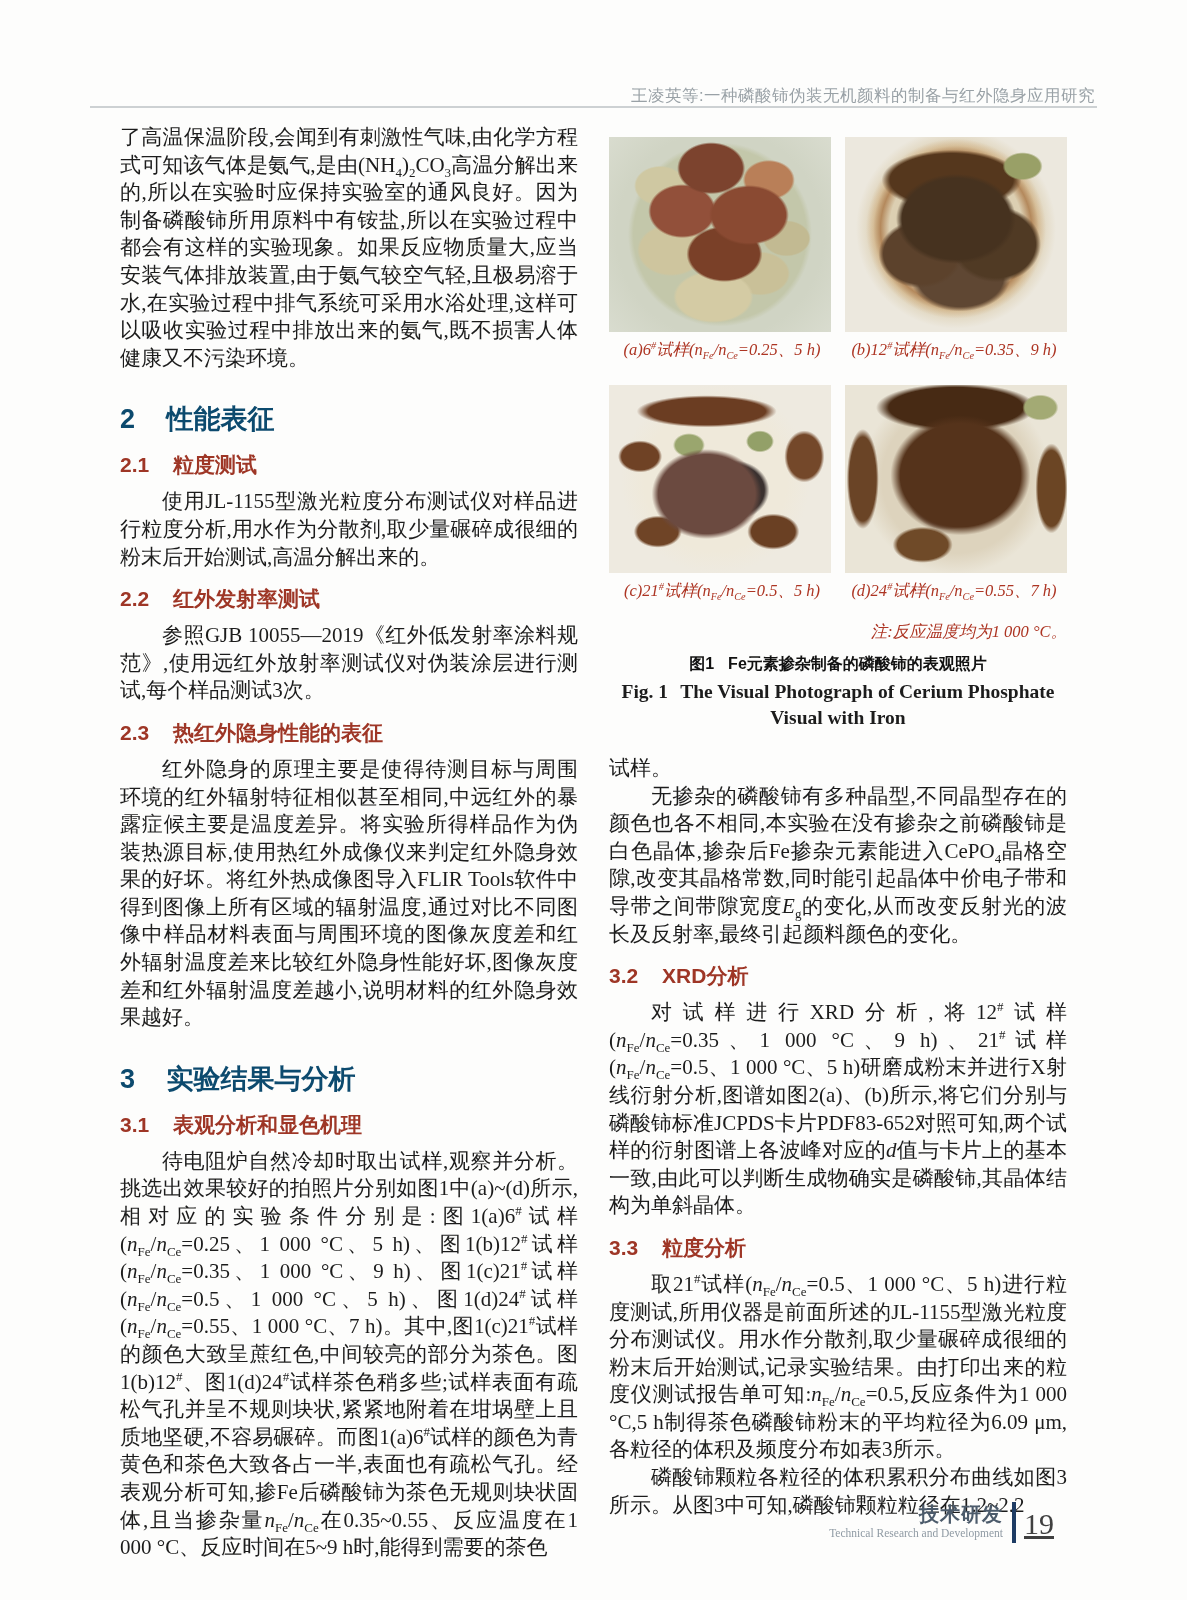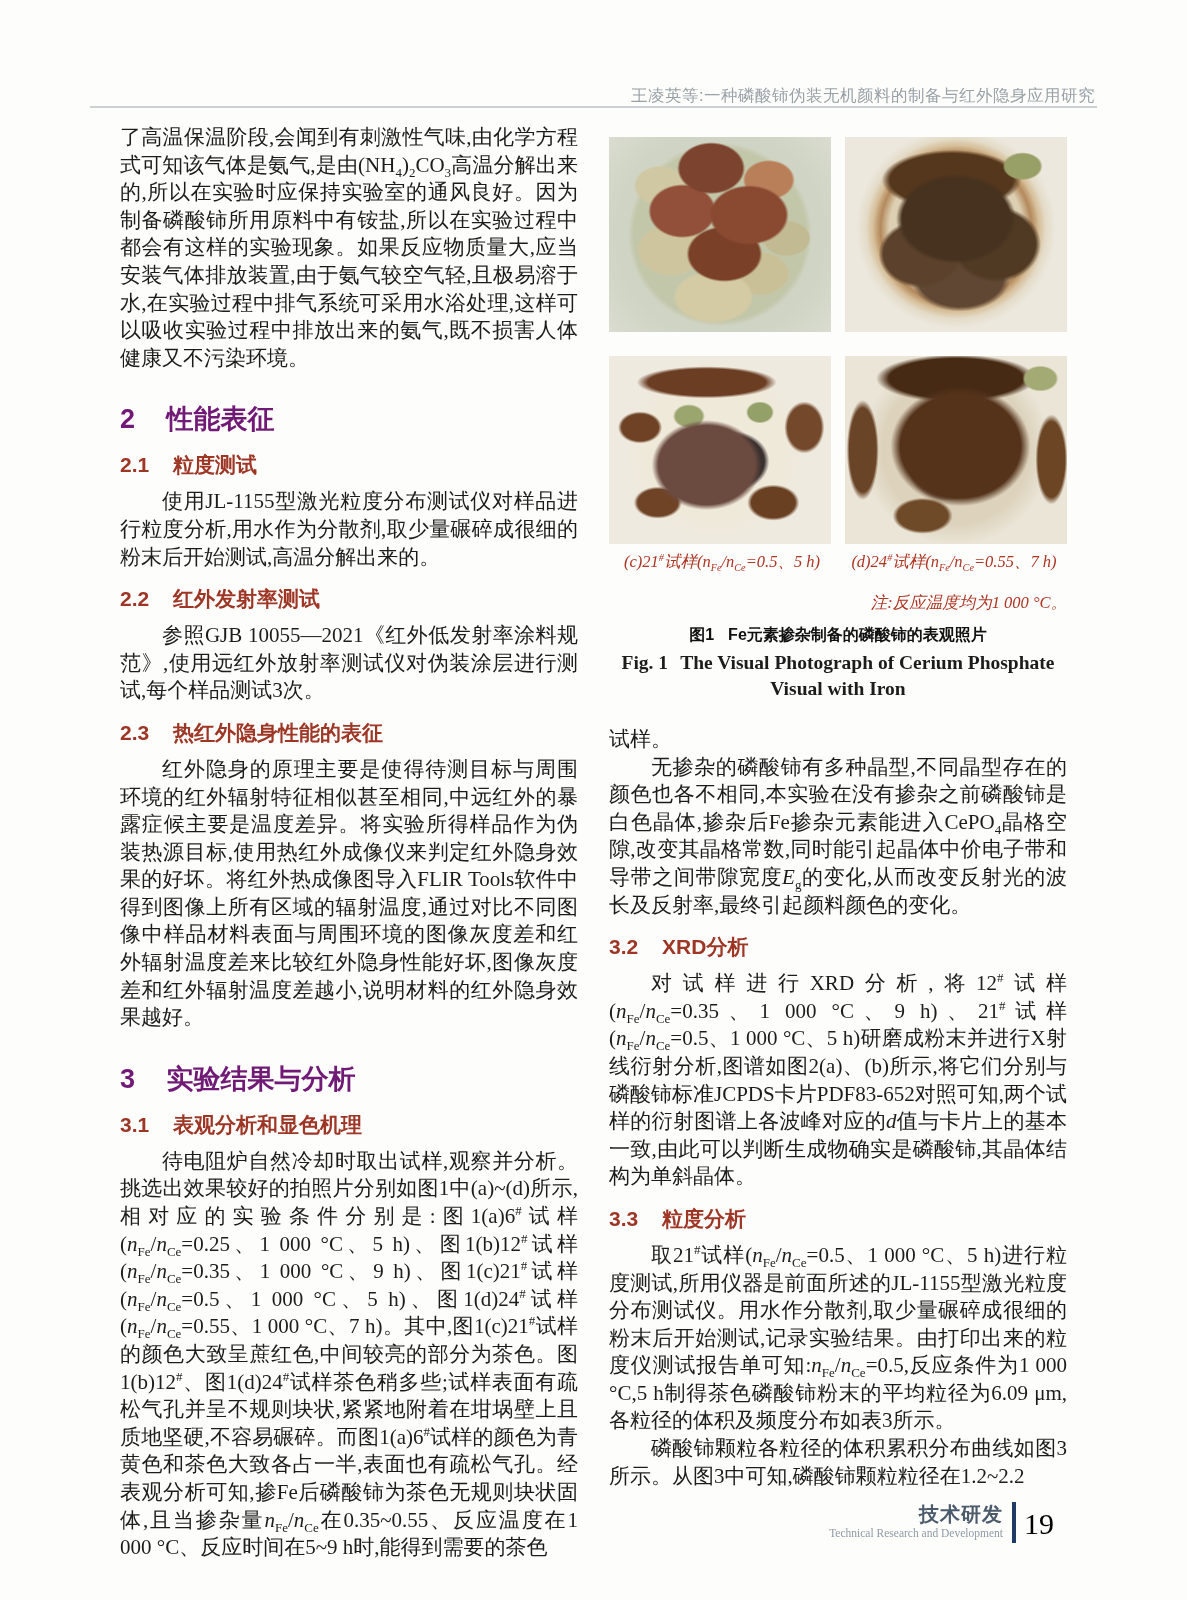--- a/index.html
+++ b/index.html
@@ -23,21 +23,21 @@
   .col{position:absolute;width:458px;font-size:21px;line-height:27.6px;text-align:justify;}
   .col-left{left:120px;top:124px;}
   .col-right{left:609px;top:137px;}
   p{margin:0;}
   p.indent{text-indent:2em;}
   sub,sup{font-size:.62em;line-height:0;}
   i{font-style:italic;}
   
   h1.sec{
     font-family:"Liberation Sans","DejaVu Sans",sans-serif;
-    font-size:27px;font-weight:bold;color:#701a75;
+    font-size:27px;font-weight:bold;color:#0c4a6e;
     margin:30px 0 16px 0;line-height:34px;text-align:left;
   }
   h1.sec .num{margin-right:24px;}
   h2.sub{
     font-family:"Liberation Sans","DejaVu Sans",sans-serif;
     font-size:21px;font-weight:bold;color:#9e3626;
     margin:15px 0 10px 0;line-height:26px;text-align:left;
   }
   h2.sub .num{margin-right:18px;}
   
@@ -123,21 +123,21 @@
   }
   
   .footer{position:absolute;top:1502px;right:133px;display:flex;align-items:flex-start;}
   .footer-text{text-align:right;margin-right:9px;}
   .footer-zh{
     font-family:"Liberation Sans","DejaVu Sans",sans-serif;
     font-size:20px;font-weight:bold;color:#4c5b6b;line-height:24px;letter-spacing:1px;
   }
   .footer-en{font-size:11.5px;color:#8f9aa3;line-height:15px;}
   .footer-bar{width:4px;height:41px;background:#1e3c64;margin-right:8px;}
-  .footer-num{font-size:30px;color:#000000;line-height:38px;padding-top:3px;}
+  .footer-num{font-size:30px;color:#404040;line-height:38px;padding-top:3px;text-decoration:underline;}
 </style>
 </head>
 <body>
 
 <div class="running-title">王凌英等:一种磷酸铈伪装无机颜料的制备与红外隐身应用研究</div>
 <div class="header-rule"></div>
 
 <div class="col col-left">
 
   <p>了高温保温阶段,会闻到有刺激性气味,由化学方程式可知该气体是氨气,是由(NH<sub>4</sub>)<sub>2</sub>CO<sub>3</sub>高温分解出来的,所以在实验时应保持实验室的通风良好。因为制备磷酸铈所用原料中有铵盐,所以在实验过程中都会有这样的实验现象。如果反应物质量大,应当安装气体排放装置,由于氨气较空气轻,且极易溶于水,在实验过程中排气系统可采用水浴处理,这样可以吸收实验过程中排放出来的氨气,既不损害人体健康又不污染环境。</p>
@@ -150,21 +150,21 @@
   <h2 class="sub">
     <span class="num">2.1</span>
     <span>粒度测试</span>
   </h2>
   <p class="indent">使用JL-1155型激光粒度分布测试仪对样品进行粒度分析,用水作为分散剂,取少量碾碎成很细的粉末后开始测试,高温分解出来的。</p>
 
   <h2 class="sub">
     <span class="num">2.2</span>
     <span>红外发射率测试</span>
   </h2>
-  <p class="indent">参照GJB 10055—2021《红外低发射率涂料规范》,使用远红外放射率测试仪对伪装涂层进行测试,每个样品测试3次。</p>
+  <p class="indent">参照GJB 10055—2019《红外低发射率涂料规范》,使用远红外放射率测试仪对伪装涂层进行测试,每个样品测试3次。</p>
 
   <h2 class="sub">
     <span class="num">2.3</span>
     <span>热红外隐身性能的表征</span>
   </h2>
   <p class="indent">红外隐身的原理主要是使得待测目标与周围环境的红外辐射特征相似甚至相同,中远红外的暴露症候主要是温度差异。将实验所得样品作为伪装热源目标,使用热红外成像仪来判定红外隐身效果的好坏。将红外热成像图导入FLIR Tools软件中得到图像上所有区域的辐射温度,通过对比不同图像中样品材料表面与周围环境的图像灰度差和红外辐射温度差来比较红外隐身性能好坏,图像灰度差和红外辐射温度差越小,说明材料的红外隐身效果越好。</p>
 
   <h1 class="sec">
     <span class="num">3</span>
     <span>实验结果与分析</span>
@@ -177,20 +177,24 @@
   <p class="indent">待电阻炉自然冷却时取出试样,观察并分析。挑选出效果较好的拍照片分别如图1中(a)~(d)所示,相对应的实验条件分别是:图1(a)6<sup>#</sup>试样(<i>n</i><sub>Fe</sub>/<i>n</i><sub>Ce</sub>=0.25、1 000 °C、5 h)、图1(b)12<sup>#</sup>试样(<i>n</i><sub>Fe</sub>/<i>n</i><sub>Ce</sub>=0.35、1 000 °C、9 h)、图1(c)21<sup>#</sup>试样(<i>n</i><sub>Fe</sub>/<i>n</i><sub>Ce</sub>=0.5、1 000 °C、5 h)、图1(d)24<sup>#</sup>试样(<i>n</i><sub>Fe</sub>/<i>n</i><sub>Ce</sub>=0.55、1 000 °C、7 h)。其中,图1(c)21<sup>#</sup>试样的颜色大致呈蔗红色,中间较亮的部分为茶色。图1(b)12<sup>#</sup>、图1(d)24<sup>#</sup>试样茶色稍多些;试样表面有疏松气孔并呈不规则块状,紧紧地附着在坩埚壁上且质地坚硬,不容易碾碎。而图1(a)6<sup>#</sup>试样的颜色为青黄色和茶色大致各占一半,表面也有疏松气孔。经表观分析可知,掺Fe后磷酸铈为茶色无规则块状固体,且当掺杂量<i>n</i><sub>Fe</sub>/<i>n</i><sub>Ce</sub>在0.35~0.55、反应温度在1 000 °C、反应时间在5~9 h时,能得到需要的茶色</p>
 
 </div>
 
 <div class="col col-right">
 
   <div>
     <div class="photo-grid">
       <div class="photo photo-a"></div>
       <div class="photo photo-b"></div>
+    </div>
+    <div class="cap-row">
+      <div class="cap">(a)6<sup>#</sup>试样(<i>n</i><sub>Fe</sub>/<i>n</i><sub>Ce</sub>=0.25、5 h)</div>
+      <div class="cap">(b)12<sup>#</sup>试样(<i>n</i><sub>Fe</sub>/<i>n</i><sub>Ce</sub>=0.35、9 h)</div>
     </div>
     <div class="photo-grid row2">
       <div class="photo photo-c"></div>
       <div class="photo photo-d"></div>
     </div>
     <div class="cap-row">
       <div class="cap">(c)21<sup>#</sup>试样(<i>n</i><sub>Fe</sub>/<i>n</i><sub>Ce</sub>=0.5、5 h)</div>
       <div class="cap">(d)24<sup>#</sup>试样(<i>n</i><sub>Fe</sub>/<i>n</i><sub>Ce</sub>=0.55、7 h)</div>
     </div>
     <div class="fig-note">注:反应温度均为1 000 °C。</div>

